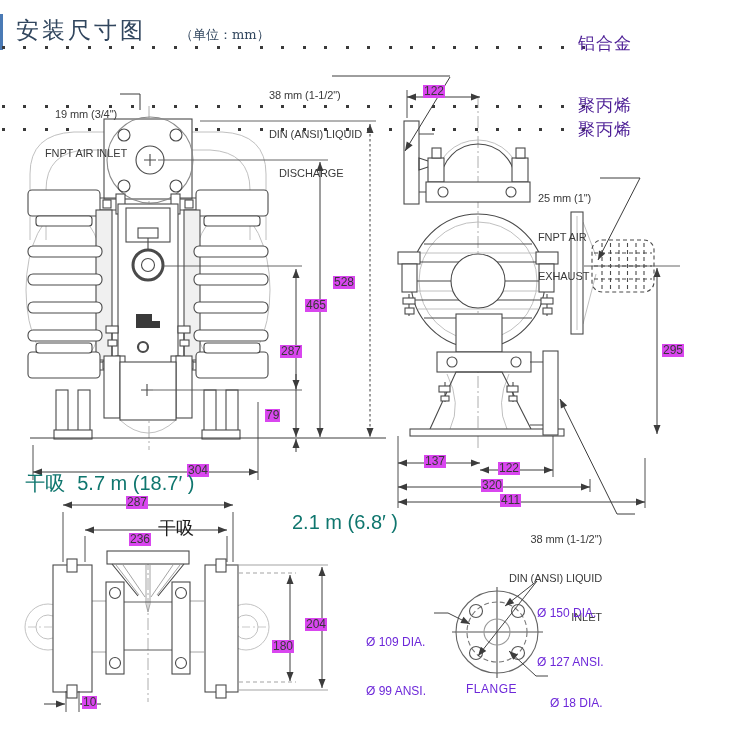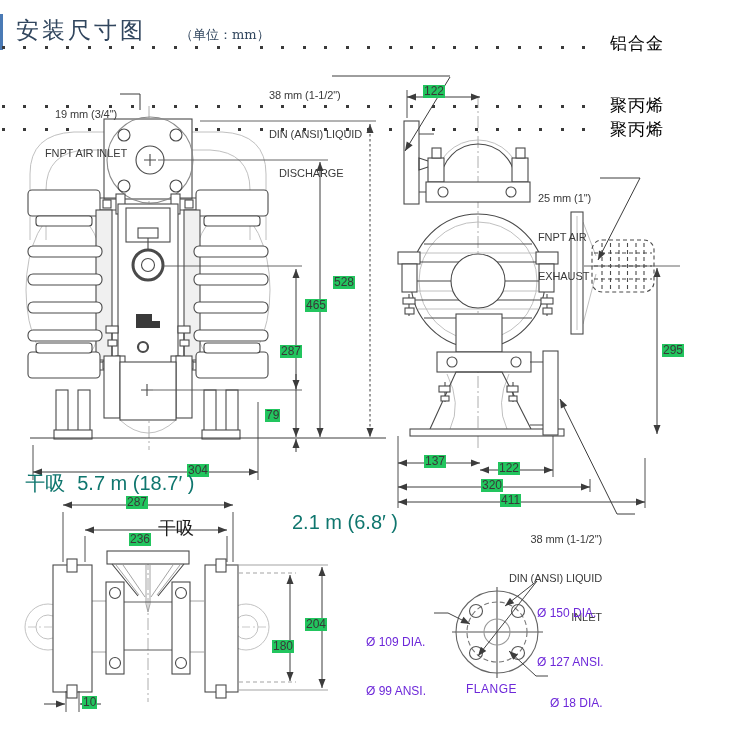--- a/index.html
+++ b/index.html
@@ -4,28 +4,28 @@
 <style>
   html,body{margin:0;padding:0;background:#fff;}
   #page{position:relative;width:729px;height:733px;background:#fff;overflow:hidden;
         font-family:"Liberation Sans",sans-serif;}
   svg{position:absolute;left:0;top:0;}
   .dots{position:absolute;height:3px;
         background:repeating-linear-gradient(to right,#3a3a3a 0 2.6px,transparent 2.6px 21.5px);}
   .lbl{position:absolute;font:11px/1.18 "Liberation Sans",sans-serif;color:#3a3a3a;
        letter-spacing:-0.1px;white-space:pre;}
   .dim{position:absolute;font:12px/1.1 "Liberation Sans",sans-serif;color:#383838;
-       background:#22c55e;padding:0 1px;white-space:pre;}
+       background:#d946ef;padding:0 1px;white-space:pre;}
   .cjk{font-family:"DejaVu Serif","Liberation Serif",serif;}
   .title{position:absolute;left:16px;top:18px;font:23px/1.1 "DejaVu Serif","Liberation Serif",serif;
          color:#31465e;letter-spacing:3px;white-space:pre;}
   .unit{position:absolute;left:180px;top:28px;font:13px/1.1 "DejaVu Serif","Liberation Serif",serif;
         color:#31465e;white-space:pre;}
-  .mat{position:absolute;left:610px;font:17px/1.1 "DejaVu Serif","Liberation Serif",serif;
-       color:#000000;letter-spacing:1px;white-space:pre;}
+  .mat{position:absolute;left:578px;font:17px/1.1 "DejaVu Serif","Liberation Serif",serif;
+       color:#4c1d95;letter-spacing:1px;white-space:pre;}
   .suction{position:absolute;font:20px/1.1 "Liberation Sans",sans-serif;color:#0f766e;white-space:pre;}
   .flg{position:absolute;font:12px/1.35 "Liberation Sans",sans-serif;color:#6d28d9;white-space:pre;}
   .tick{position:absolute;left:0;top:14px;width:3px;height:36px;background:#4a7ab5;}
 </style>
 </head>
 <body>
 
 <div id="page">
 
   <div class="tick"></div>

